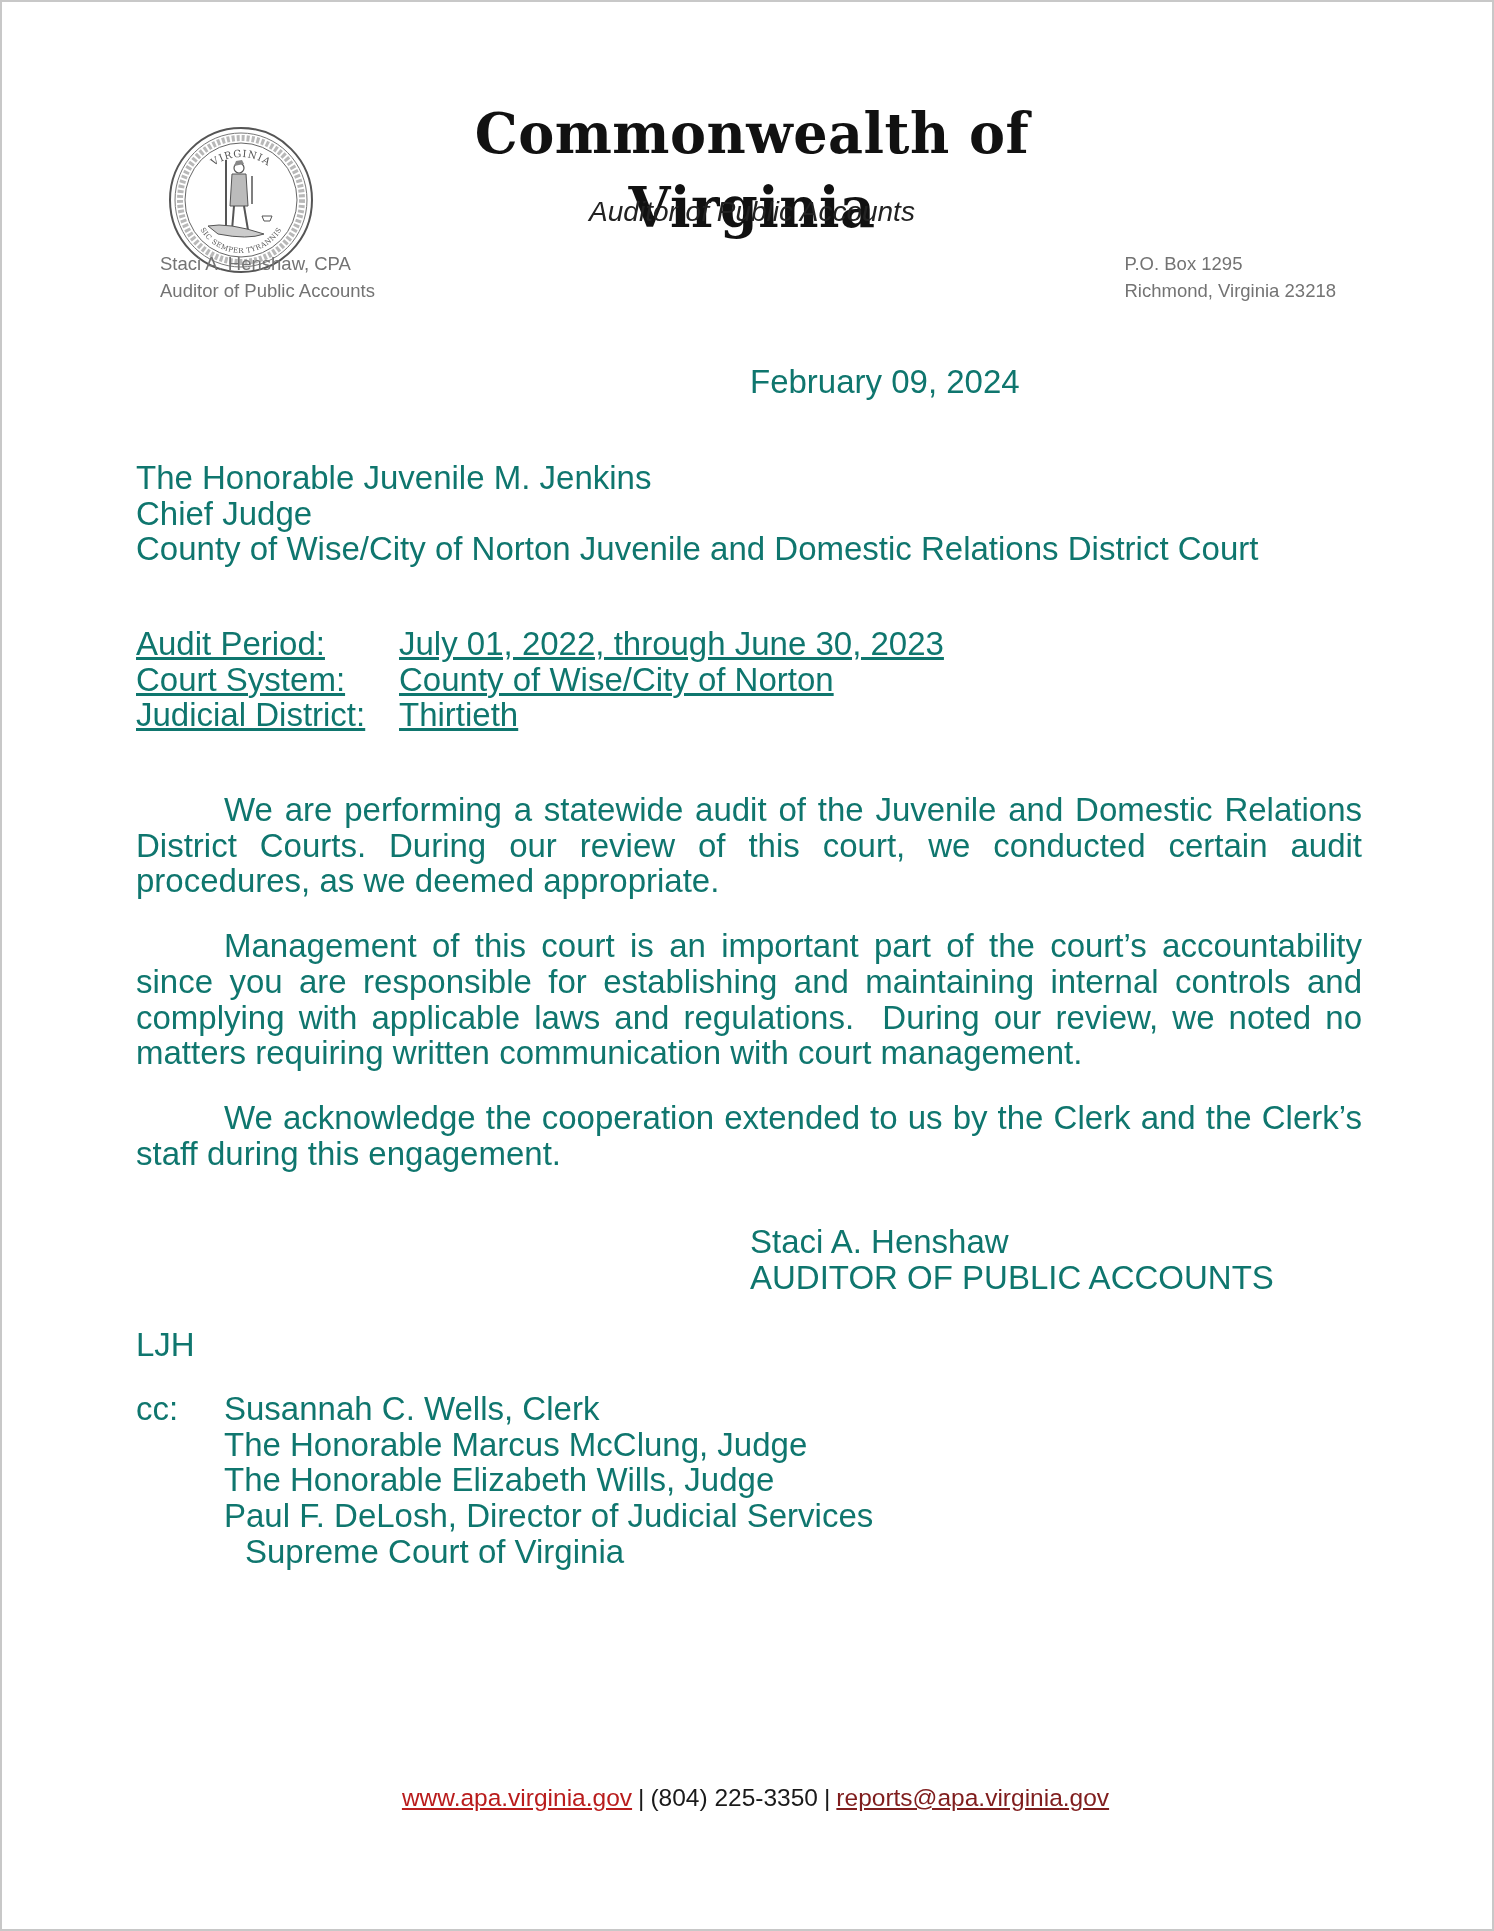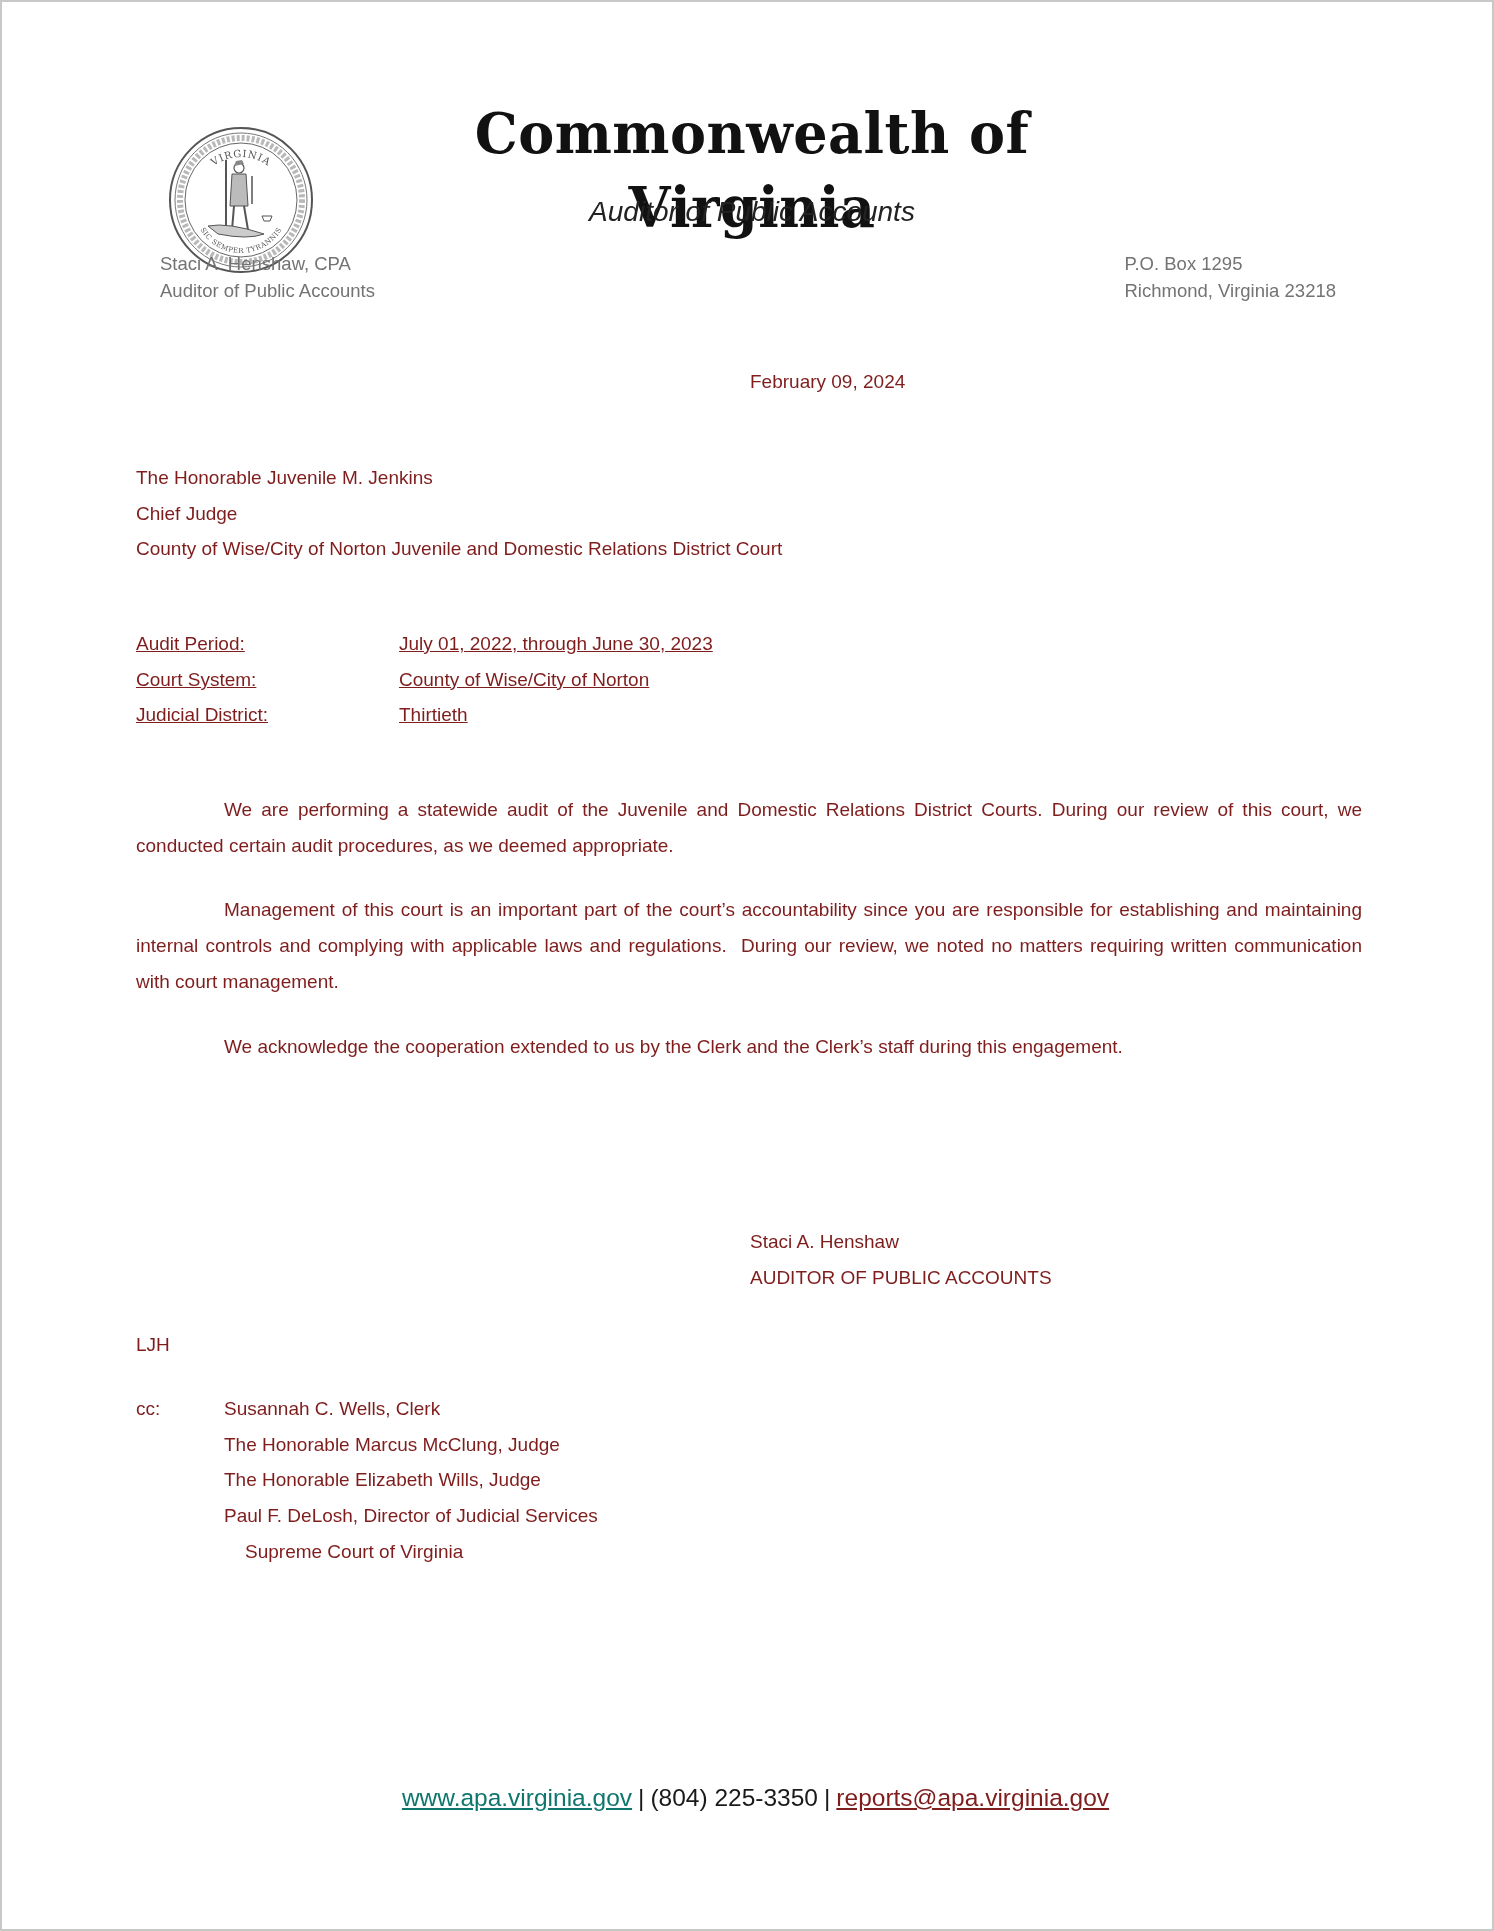--- a/index.html
+++ b/index.html
@@ -17,21 +17,21 @@
     font-size: 54px; letter-spacing: 0.5px; color: #111; line-height: 70px;
     transform: scaleY(1.05);
   }
   .subtitle {
     position: absolute; left: 420px; top: 192px; width: 660px; text-align: center;
     font-style: italic; font-size: 28px; color: #222; line-height: 36px;
   }
   .small { font-size: 18.5px; line-height: 27px; color: #737373; }
   .addr-left { left: 158px; top: 248px; }
   .addr-right { right: 156px; top: 248px; text-align: left; }
-  .body-text { font-size: 19px; line-height: 35.7px; color: #7f1d1d; }
+  .body-text { font-size: 33px; line-height: 35.7px; color: #0f766e; }
   .date { left: 748px; top: 362px; }
   .addressee { left: 134px; top: 458px; }
   .audit-table { position: absolute; left: 134px; top: 624px; }
   .audit-row { display: flex; height: 35.7px; text-decoration: underline; }
   .audit-label { width: 263px; }
   .paras { position: absolute; left: 134px; top: 790px; width: 1226px; }
   .para { text-align: justify; margin: 0 0 29px 0; white-space: normal; }
   .para .indent { display: inline-block; width: 88px; }
   .sig { left: 748px; top: 1222px; }
   .initials { left: 134px; top: 1325px; }
@@ -135,15 +135,15 @@
     <div class="cc-list">
       <div>Susannah C. Wells, Clerk</div>
       <div>The Honorable Marcus McClung, Judge</div>
       <div>The Honorable Elizabeth Wills, Judge</div>
       <div>Paul F. DeLosh, Director of Judicial Services</div>
       <div class="cc-sub">Supreme Court of Virginia</div>
     </div>
   </div>
 
   <div class="footer">
-    <a style="color: #0f766e; margin-left: 13px;">www.apa.virginia.gov</a><span class="sep">|</span><span>(804) 225-3350</span><span class="sep">|</span><a style="color: #7f1d1d;">reports@apa.virginia.gov</a>
+    <a style="color: #b91c1c; margin-left: 13px;">www.apa.virginia.gov</a><span class="sep">|</span><span>(804) 225-3350</span><span class="sep">|</span><a style="color: #7f1d1d;">reports@apa.virginia.gov</a>
   </div>
 </div>
 
 </body></html>

